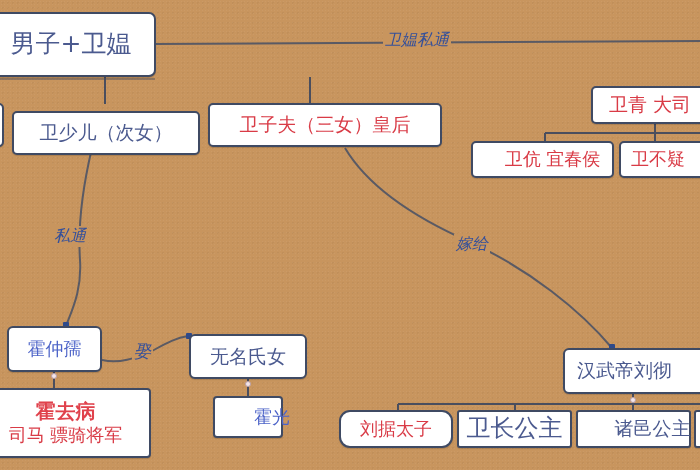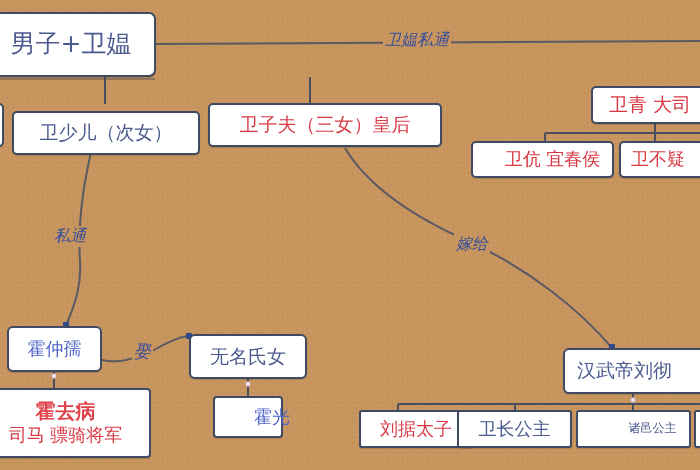--- a/index.html
+++ b/index.html
@@ -160,27 +160,27 @@
   <div class="node" style="left:213px; top:396px; width:70px; height:42px; border-radius:4px;padding-left:48px;">
     <span class="blue-bold" style="font-size:18px;">霍光</span>
   </div>
 
   <div class="anchor" style="left:609px; top:344px;"></div>
   <div class="node" style="left:563px; top:348px; width:150px; height:46px; border-radius:6px; justify-content:flex-start; padding-left:12px;">
     <span class="blue" style="font-size:19px;text-align:center;">汉武帝刘彻</span>
   </div>
   <div class="dot" style="left:630px; top:397px;"></div>
 
-  <div class="node" style="left:339px; top:410px; width:114px; height:38px; border-radius:3px;margin-left:20px;">
+  <div class="node" style="left:339px; top:410px; width:114px; height:38px; border-radius:11px;">
     <span class="red" style="font-size:18px;">刘据太子</span>
   </div>
 
   <div class="node" style="left:457px; top:410px; width:115px; height:38px; border-radius:3px;">
-    <span class="blue" style="font-size:18px;">卫长公主</span>
+    <span class="blue" style="font-size:24px;">卫长公主</span>
   </div>
 
   <div class="node" style="left:576px; top:410px; width:115px; height:38px; border-radius:3px;">
-    <span class="blue" style="font-size:12px;margin-left:38px;">诸邑公主</span>
+    <span class="blue" style="font-size:19px;margin-left:38px;">诸邑公主</span>
   </div>
 
   <div class="node" style="left:694px; top:410px; width:20px; height:38px; border-radius:3px;"></div>
 
 </div>
 
 </body></html>

